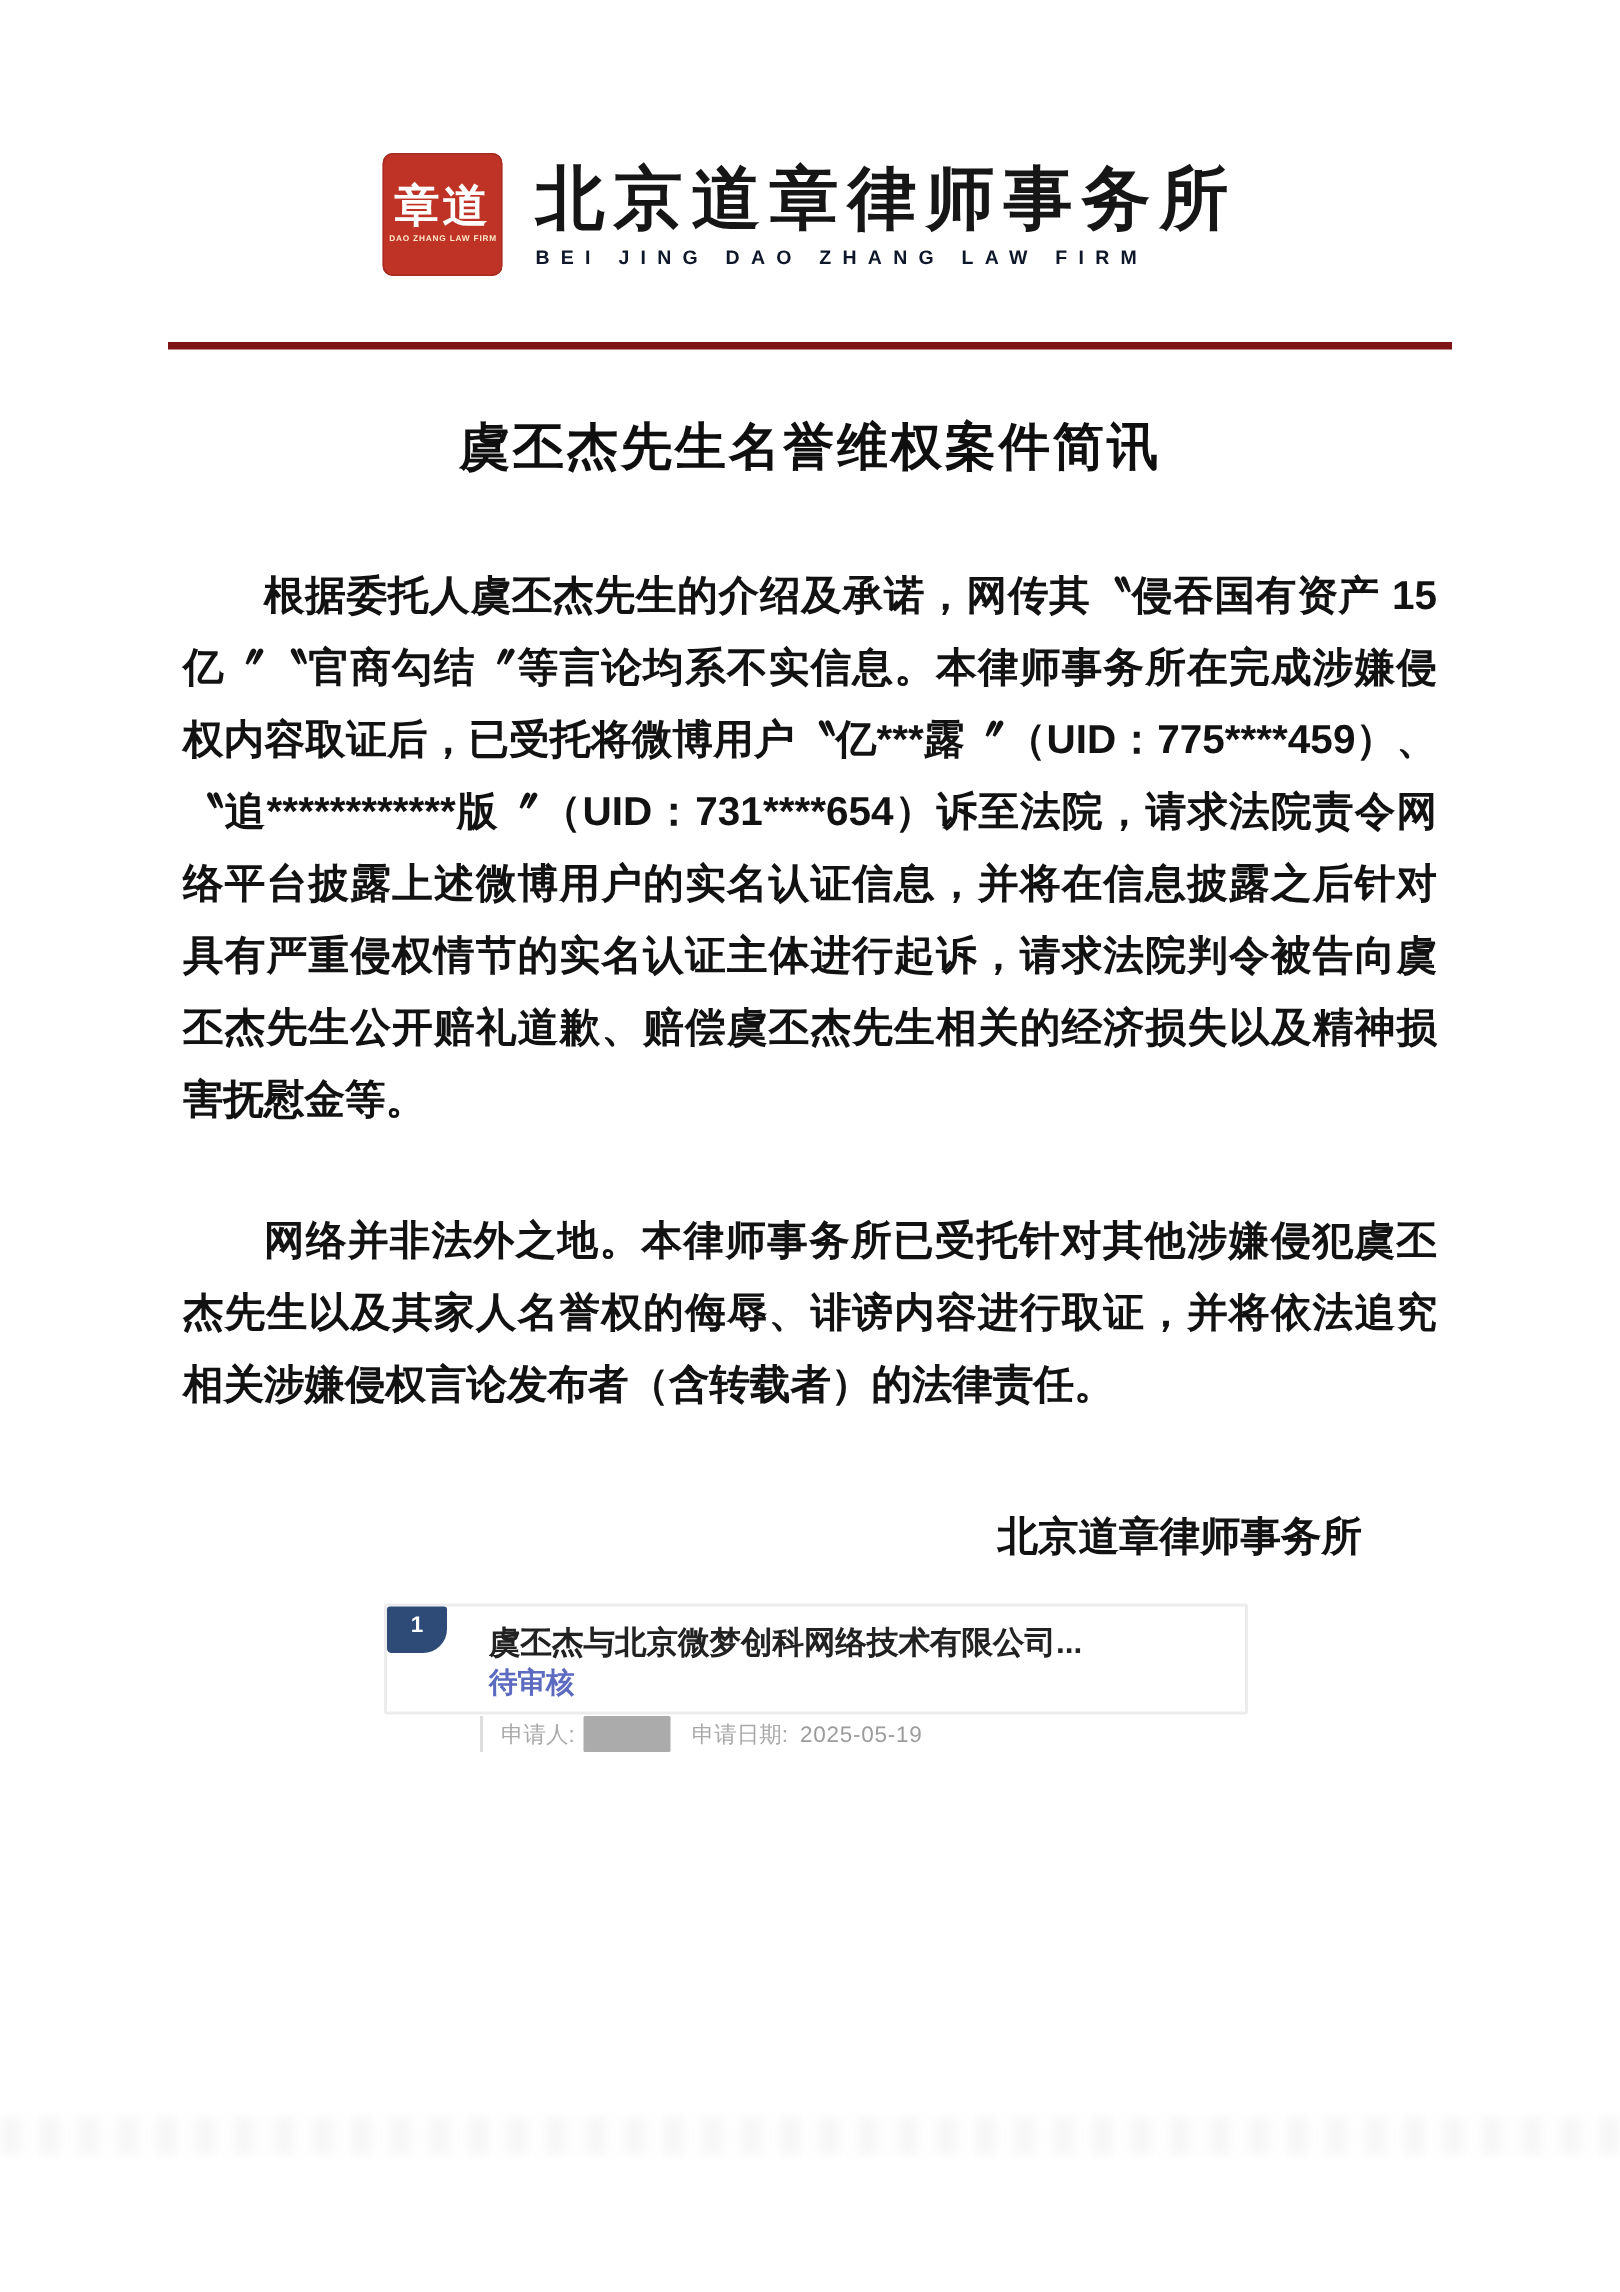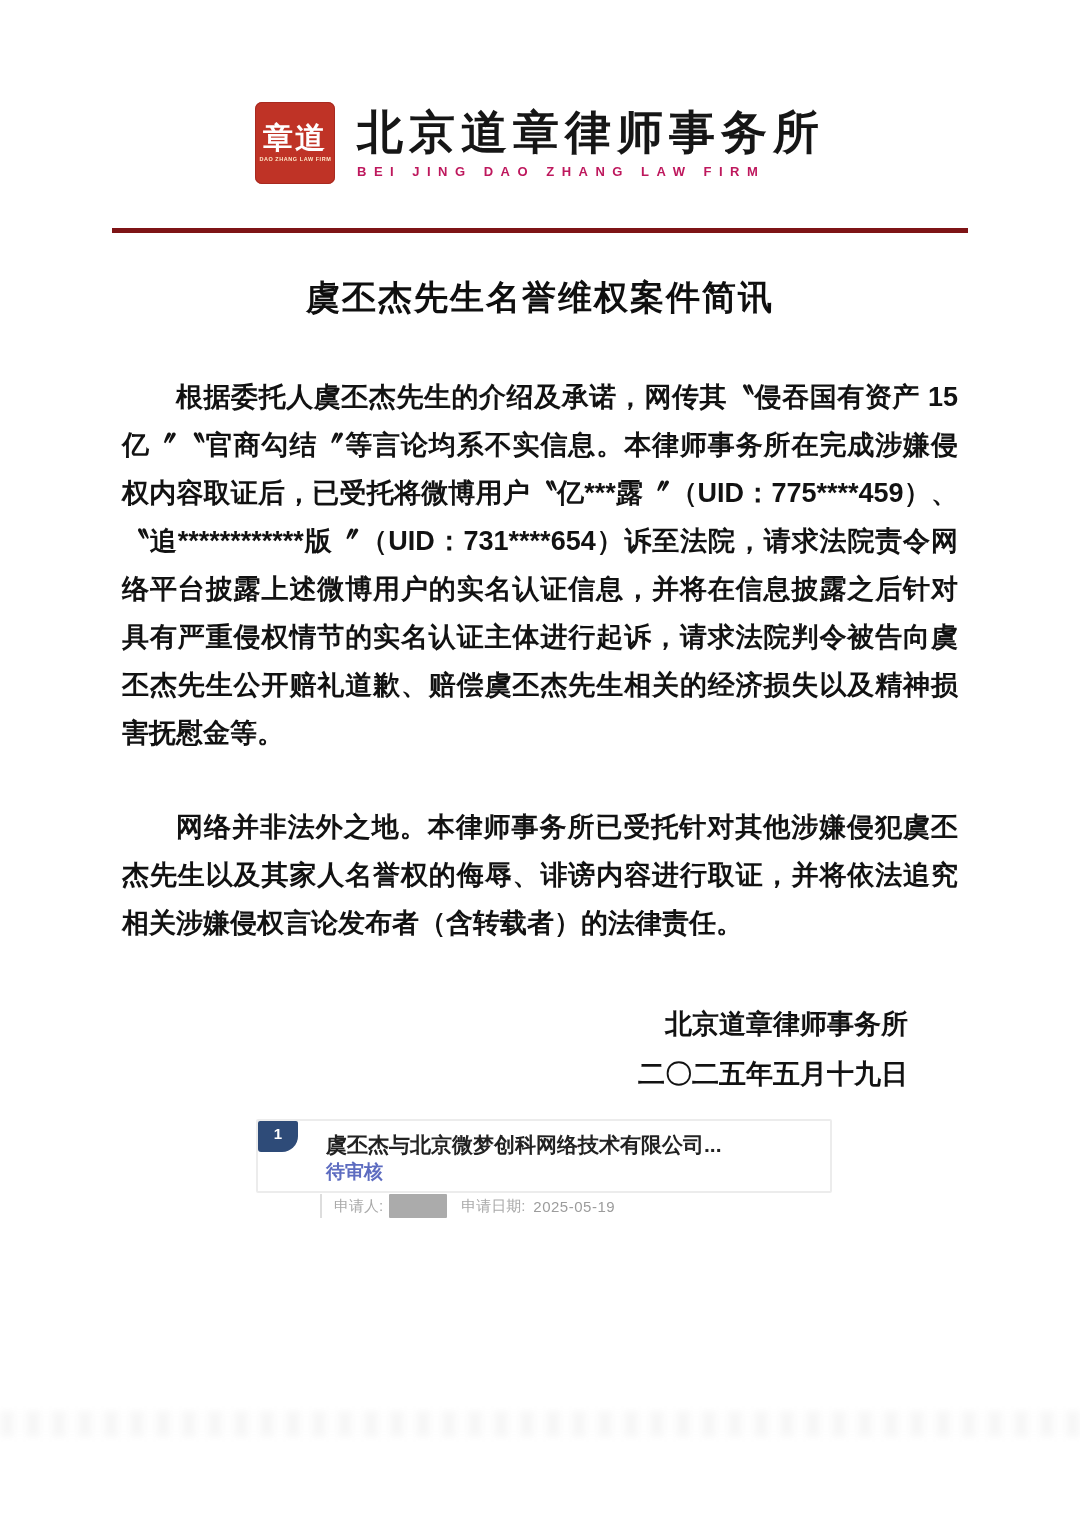--- a/index.html
+++ b/index.html
@@ -37,21 +37,21 @@
     text-align: center; white-space: nowrap; margin-top: 3px;
   }
   .brand { margin-left: 22px; text-align: left; }
   .brand-cn {
     font-family: "DejaVu Serif", serif;
     font-size: 46px; font-weight: 900; color: #161616;
     letter-spacing: 6px; line-height: 1.1;
   }
   .brand-en {
     margin-top: 6px;
-    font-size: 13px; font-weight: 700; color: #be185d;
+    font-size: 13px; font-weight: 700; color: #0f172a;
     letter-spacing: 7.5px;
   }
 
   
   .rule {
     width: 856px; height: 5px; background: #7e1416;
     margin: 44px auto 0 auto;
   }
 
   
@@ -166,21 +166,20 @@
 
   <h1 class="doc-title">虞丕杰先生名誉维权案件简讯</h1>
 
   <div class="body-text">
     <p>根据委托人虞丕杰先生的介绍及承诺，网传其〝侵吞国有资产 15 亿〞〝官商勾结〞等言论均系不实信息。本律师事务所在完成涉嫌侵权内容取证后，已受托将微博用户〝亿***露〞（UID：775****459）、〝追************版〞（UID：731****654）诉至法院，请求法院责令网络平台披露上述微博用户的实名认证信息，并将在信息披露之后针对具有严重侵权情节的实名认证主体进行起诉，请求法院判令被告向虞丕杰先生公开赔礼道歉、赔偿虞丕杰先生相关的经济损失以及精神损害抚慰金等。</p>
     <p>网络并非法外之地。本律师事务所已受托针对其他涉嫌侵犯虞丕杰先生以及其家人名誉权的侮辱、诽谤内容进行取证，并将依法追究相关涉嫌侵权言论发布者（含转载者）的法律责任。</p>
   </div>
 
   <div class="signature">
     <div>北京道章律师事务所</div>
-    <div>二〇二五年五月十九日</div>
   </div>
 
 
   <div class="panel">
 
     <div class="card">
       <div class="badge">1</div>
       <div class="card-top">
         <div class="card-title">虞丕杰与北京微梦创科网络技术有限公司...</div>
         <div class="card-status">待审核</div>

